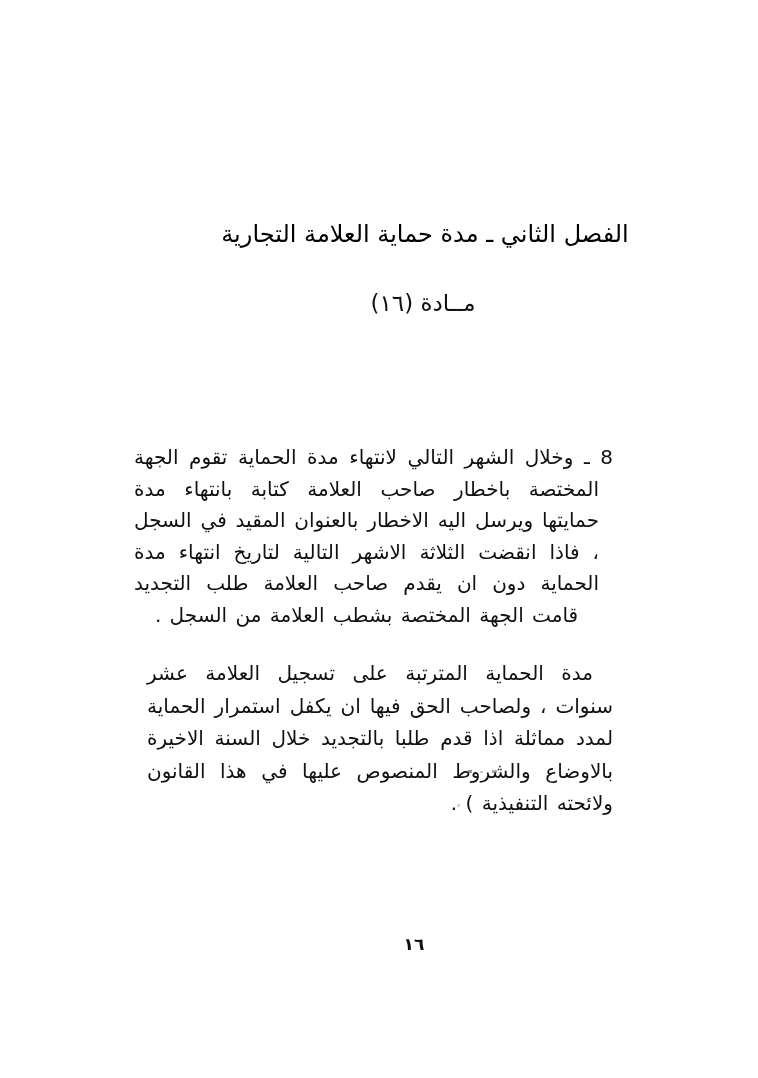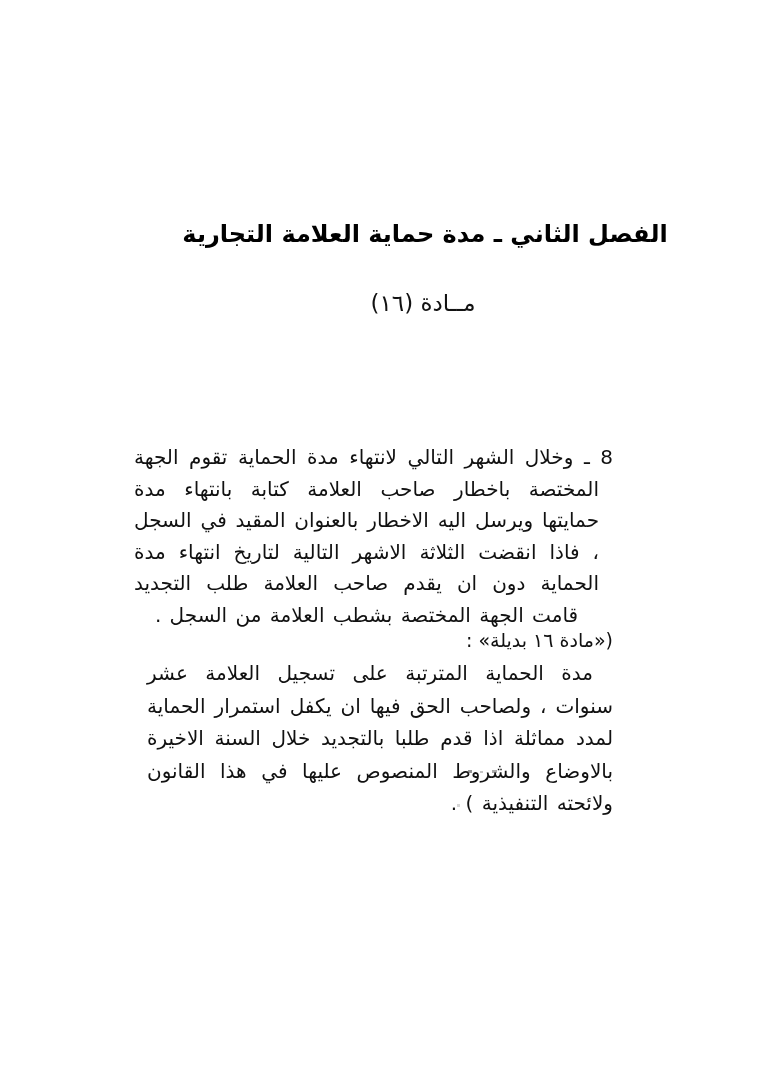--- a/index.html
+++ b/index.html
@@ -18,21 +18,21 @@
     color: #111111;
   }
   .chapter-title {
     position: absolute;
     top: 220px;
     left: 92px;
     right: 0;
     margin: 0;
     text-align: center;
     font-size: 24px;
-    font-weight: bold;
+    font-weight: normal;
     color: #000000;
     letter-spacing: 0px;
   }
   .article-heading {
     position: absolute;
     top: 290px;
     left: 88px;
     right: 0;
     text-align: center;
     font-size: 23px;
@@ -108,23 +108,23 @@
 
 <div class="page">
 
   <h1 class="chapter-title">الفصل الثاني ـ مدة حماية العلامة التجارية</h1>
 
   <div class="article-heading">مــادة (١٦)</div>
 
 
   <p class="clause clause-2"><span class="marker">8 ـ</span> <span>وخلال الشهر التالي لانتهاء مدة الحماية تقوم الجهة المختصة باخطار صاحب العلامة كتابة بانتهاء مدة حمايتها ويرسل اليه الاخطار بالعنوان المقيد في السجل ، فاذا انقضت الثلاثة الاشهر التالية لتاريخ انتهاء مدة الحماية دون ان يقدم صاحب العلامة طلب التجديد قامت الجهة المختصة بشطب العلامة من السجل .</span></p>
 
-  <div class="alt-heading">(«مادة ١٦ بديلة» :</div>
 
   <p class="alt-para">مدة الحماية المترتبة على تسجيل العلامة عشر سنوات ، ولصاحب الحق فيها ان يكفل استمرار الحماية لمدد مماثلة اذا قدم طلبا بالتجديد خلال السنة الاخيرة بالاوضاع والشروط المنصوص عليها في هذا القانون ولائحته التنفيذية ) .</p>
 
+  <div class="page-number">١٦</div>
 
   <span class="speck s1"></span>
   <span class="speck s2"></span>
   <span class="speck s3"></span>
   <span class="speck s4"></span>
 
 </div>
 
 </body></html>

